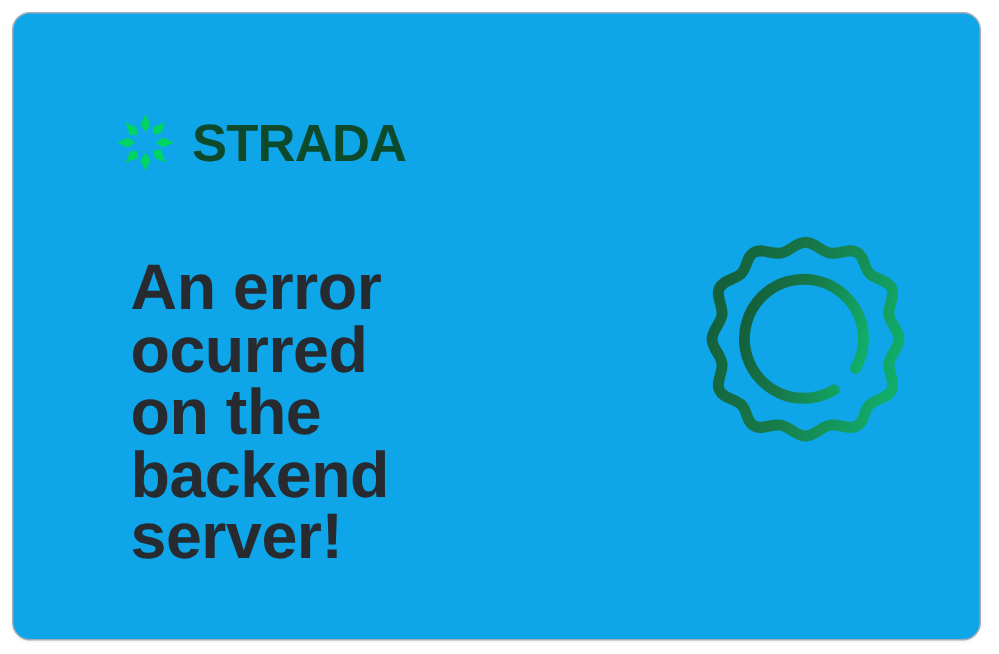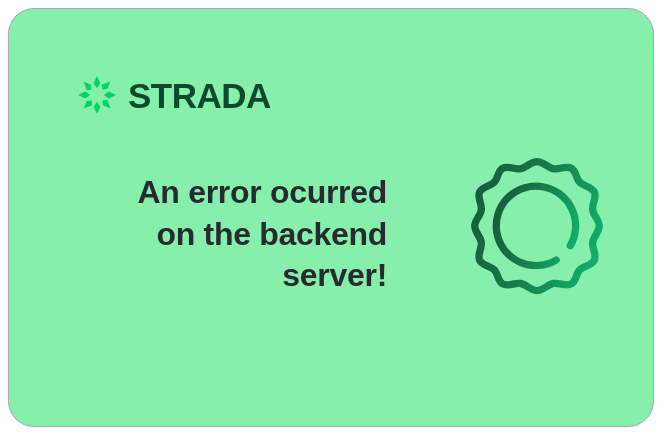--- a/index.html
+++ b/index.html
@@ -23,23 +23,23 @@
   }
 
   
   .card {
     position: absolute;
     left: 8px;
     top: 8px;
     width: 646px;
     height: 419px;
     box-sizing: border-box;
-    background: #86efac;
+    background: #0ea5e9;
     border: 1px solid #a5abb7;
-    border-radius: 26px;
+    border-radius: 12px;
     box-shadow: 0 1px 2px rgba(22, 28, 45, 0.06);
     overflow: hidden;
   }
 
   
   .brand {
     position: absolute;
     left: 68px;
     top: 66px;
     display: flex;
@@ -60,27 +60,26 @@
     line-height: 1;
     white-space: nowrap;
   }
 
   
   .headline {
     position: absolute;
     left: 78px;
     top: 163px;
     width: 300px;
-    font-size: 32px;
+    font-size: 43px;
     line-height: 41.5px;
     font-weight: 600;
     letter-spacing: -0.3px;
     color: #272a2e;
     white-space: pre-line;
-    text-align: right;
   }
 
   
   .gear {
     position: absolute;
     left: 447px;
     top: 142px;
     width: 162px;
     height: 162px;
     display: block;

